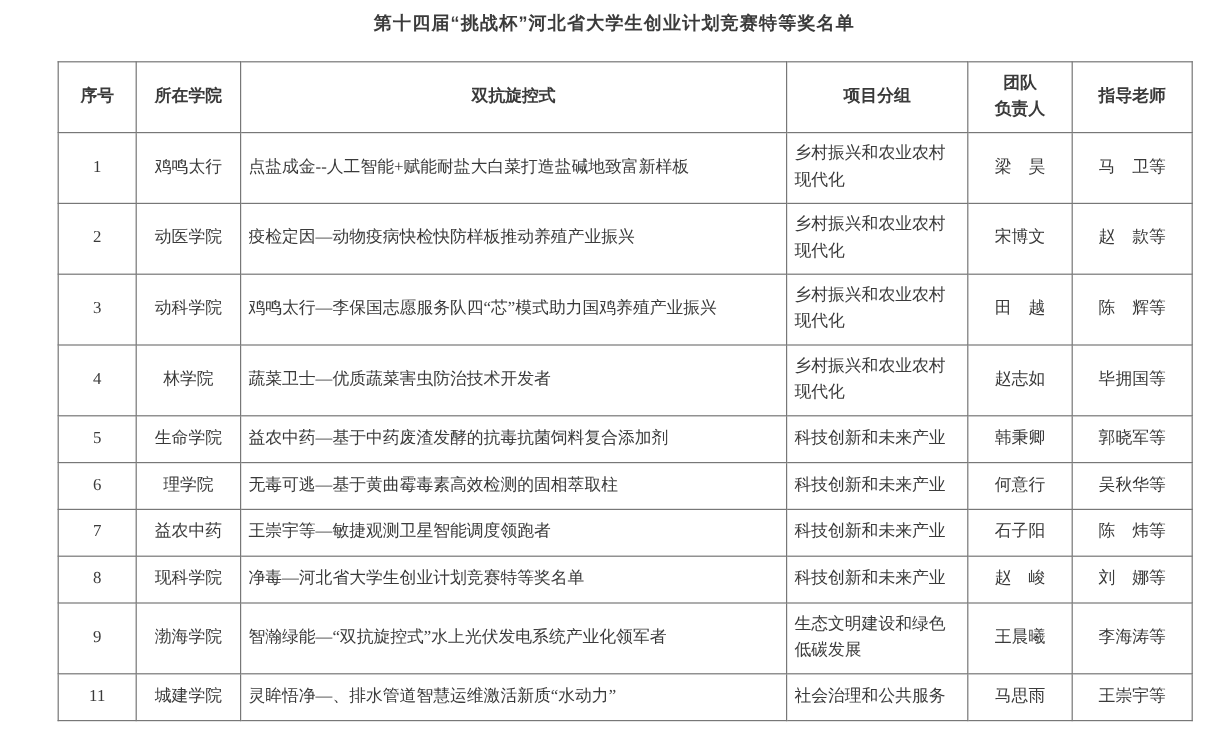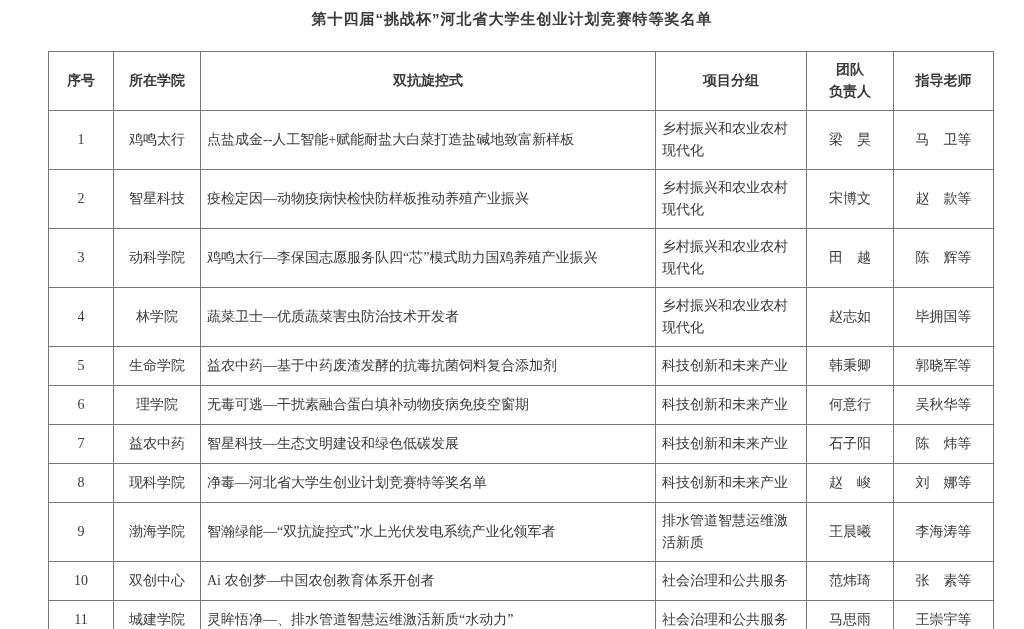--- a/index.html
+++ b/index.html
@@ -89,21 +89,21 @@
         <tr>
           <td class="c-center">1</td>
           <td class="c-center">鸡鸣太行</td>
           <td class="c-left">点盐成金--人工智能+赋能耐盐大白菜打造盐碱地致富新样板</td>
           <td class="c-left">乡村振兴和农业农村现代化</td>
           <td class="c-center">梁　昊</td>
           <td class="c-center">马　卫等</td>
         </tr>
         <tr>
           <td class="c-center">2</td>
-          <td class="c-center">智星科技</td>
+          <td class="c-center">动医学院</td>
           <td class="c-left">疫检定因—动物疫病快检快防样板推动养殖产业振兴</td>
           <td class="c-left">乡村振兴和农业农村现代化</td>
           <td class="c-center">宋博文</td>
           <td class="c-center">赵　款等</td>
         </tr>
         <tr>
           <td class="c-center">3</td>
           <td class="c-center">动科学院</td>
           <td class="c-left">鸡鸣太行—李保国志愿服务队四“芯”模式助力国鸡养殖产业振兴</td>
           <td class="c-left">乡村振兴和农业农村现代化</td>
@@ -122,56 +122,48 @@
           <td class="c-center">5</td>
           <td class="c-center">生命学院</td>
           <td class="c-left">益农中药—基于中药废渣发酵的抗毒抗菌饲料复合添加剂</td>
           <td class="c-left">科技创新和未来产业</td>
           <td class="c-center">韩秉卿</td>
           <td class="c-center">郭晓军等</td>
         </tr>
         <tr>
           <td class="c-center">6</td>
           <td class="c-center">理学院</td>
-          <td class="c-left">无毒可逃—干扰素融合蛋白填补动物疫病免疫空窗期</td>
+          <td class="c-left">无毒可逃—基于黄曲霉毒素高效检测的固相萃取柱</td>
           <td class="c-left">科技创新和未来产业</td>
           <td class="c-center">何意行</td>
           <td class="c-center">吴秋华等</td>
         </tr>
         <tr>
           <td class="c-center">7</td>
           <td class="c-center">益农中药</td>
-          <td class="c-left">智星科技—生态文明建设和绿色低碳发展</td>
+          <td class="c-left">王崇宇等—敏捷观测卫星智能调度领跑者</td>
           <td class="c-left">科技创新和未来产业</td>
           <td class="c-center">石子阳</td>
           <td class="c-center">陈　炜等</td>
         </tr>
         <tr>
           <td class="c-center">8</td>
           <td class="c-center">现科学院</td>
           <td class="c-left">净毒—河北省大学生创业计划竞赛特等奖名单</td>
           <td class="c-left">科技创新和未来产业</td>
           <td class="c-center">赵　峻</td>
           <td class="c-center">刘　娜等</td>
         </tr>
         <tr>
           <td class="c-center">9</td>
           <td class="c-center">渤海学院</td>
           <td class="c-left">智瀚绿能—“双抗旋控式”水上光伏发电系统产业化领军者</td>
-          <td class="c-left">排水管道智慧运维激活新质</td>
+          <td class="c-left">生态文明建设和绿色低碳发展</td>
           <td class="c-center">王晨曦</td>
           <td class="c-center">李海涛等</td>
-        </tr>
-        <tr>
-          <td class="c-center">10</td>
-          <td class="c-center">双创中心</td>
-          <td class="c-left">Ai 农创梦—中国农创教育体系开创者</td>
-          <td class="c-left">社会治理和公共服务</td>
-          <td class="c-center">范炜琦</td>
-          <td class="c-center">张　素等</td>
         </tr>
         <tr>
           <td class="c-center">11</td>
           <td class="c-center">城建学院</td>
           <td class="c-left">灵眸悟净—、排水管道智慧运维激活新质“水动力”</td>
           <td class="c-left">社会治理和公共服务</td>
           <td class="c-center">马思雨</td>
           <td class="c-center">王崇宇等</td>
         </tr>
       </tbody>

